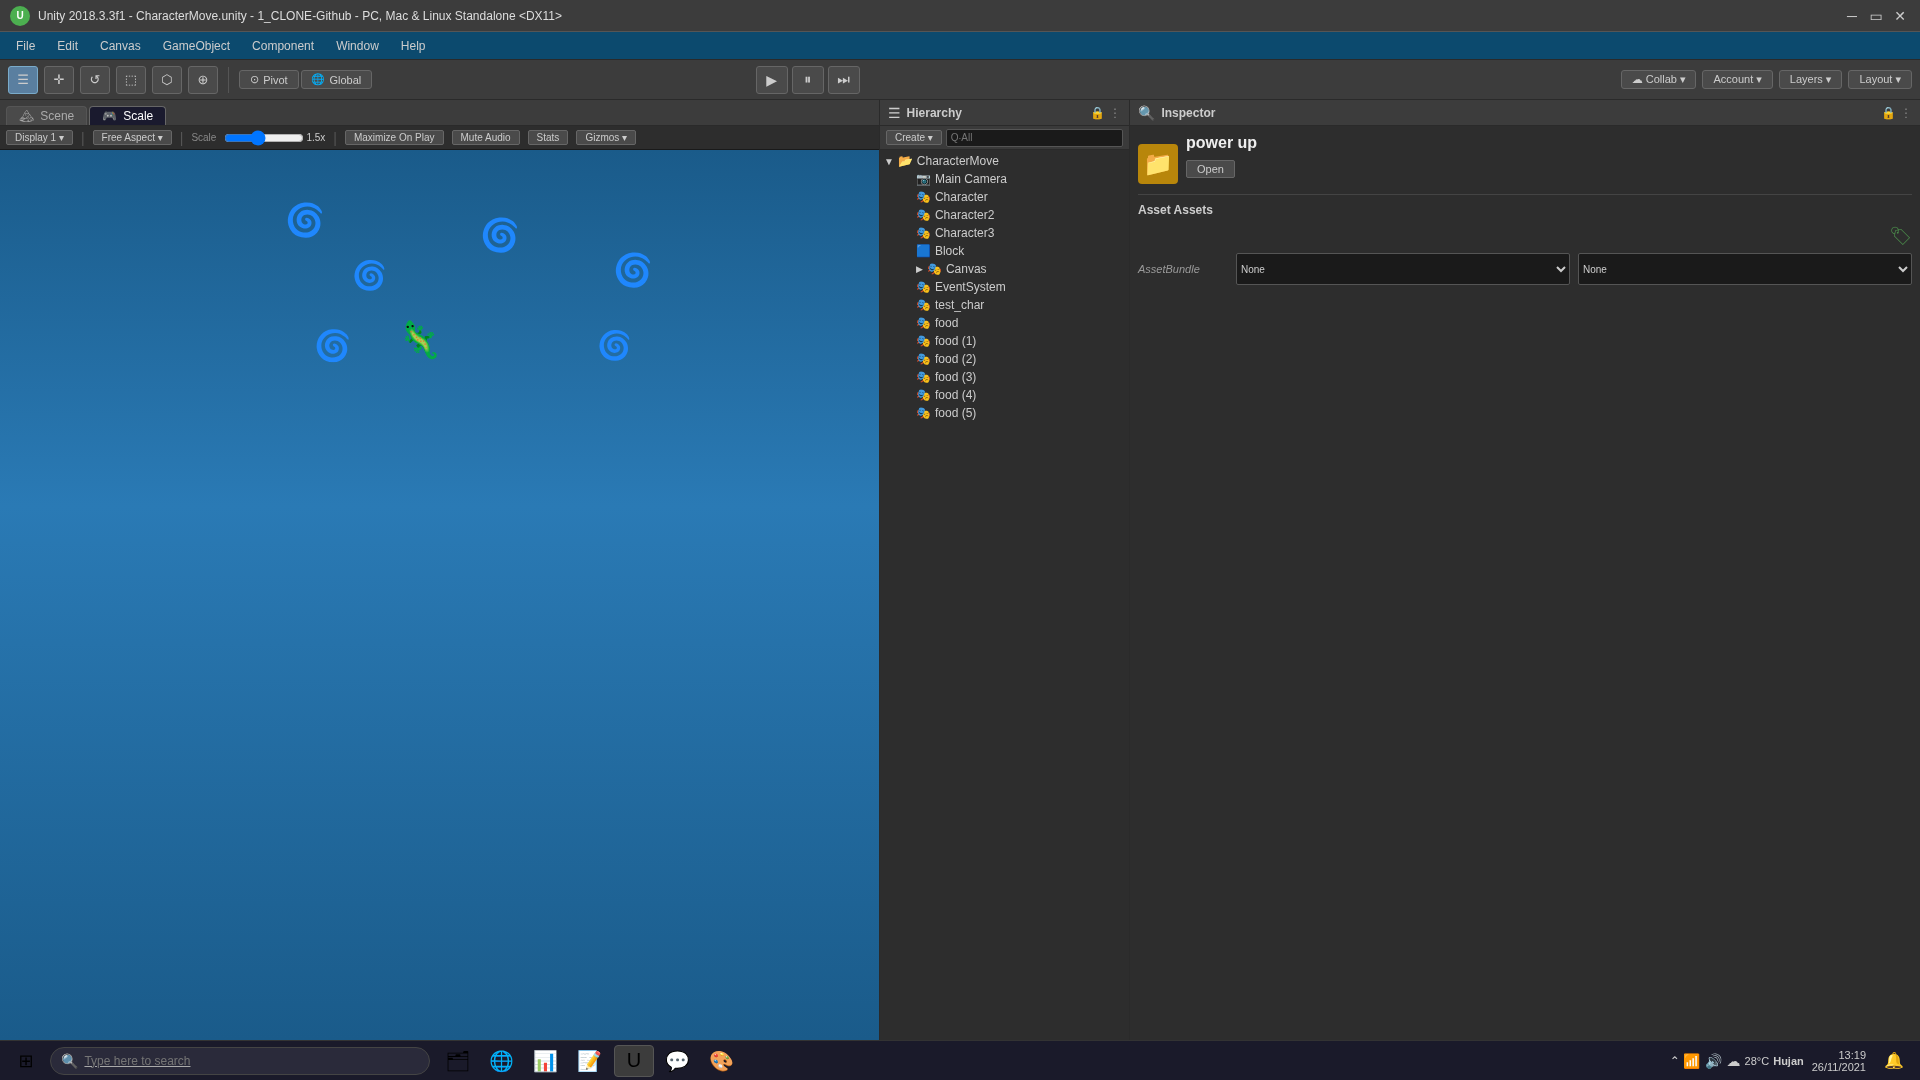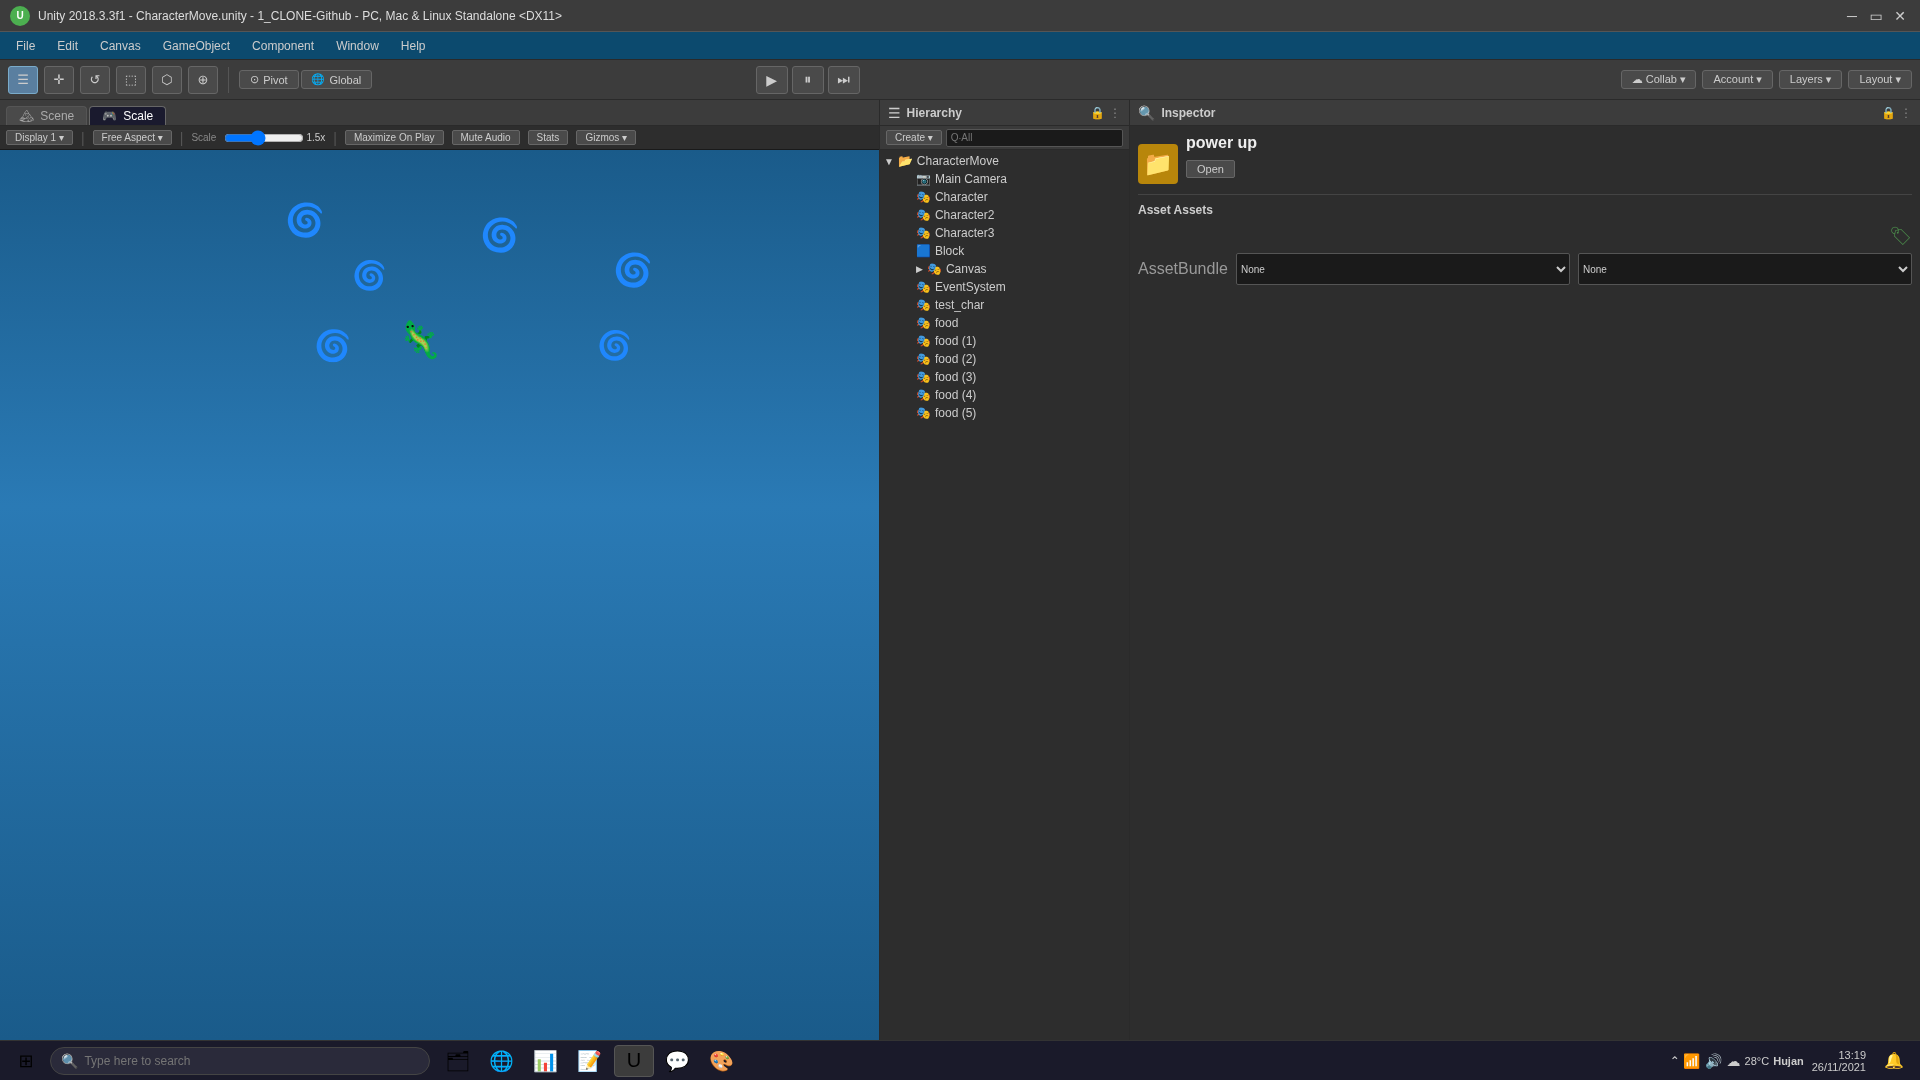--- a/index.html
+++ b/index.html
@@ -281,21 +281,21 @@
       padding-top: 8px;
       border-top: 1px solid #444;
     }
     .asset-labels-title { font-size: 12px; color: #ccc; font-weight: bold; margin-bottom: 8px; }
     .asset-bundle-row {
       display: flex;
       align-items: center;
       gap: 8px;
       margin-top: 4px;
     }
-    .asset-bundle-label { font-size: 16px; color: #999; flex: 0 0 90px; }
+    .asset-bundle-label { font-size: 11px; color: #999; flex: 0 0 90px; font-style: italic; }
     .asset-bundle-select {
       flex: 1;
       height: 32px;
       background: #1a1a1a;
       border: 1px solid #555;
       color: #ccc;
       font-size: 10px;
       border-radius: 2px;
     }
     .inspector-folder-icon {
@@ -713,21 +713,21 @@
 
     </div>
   </div>
 </div>
 
 <div id="taskbar">
   <button class="taskbar-start">⊞</button>
 
   <div class="taskbar-search">
     <span style="color:#888;font-size:14px;">🔍</span>
-    <input type="text" placeholder="Type here to search" style="background: transparent; border: none; color: rgb(170, 170, 170); font-size: 12px; outline: none; flex: 1 1 0%;">
+    <input type="text" placeholder="Type here to search" style="background: transparent; border: none; color: rgb(170, 170, 170); font-size: 12px; outline: none; flex: 1 1 0%; text-decoration: underline;">
   </div>
 
   <div class="taskbar-icons">
     <button class="taskbar-icon">🗂</button>
     <button class="taskbar-icon">🌐</button>
     <button class="taskbar-icon" style="color:#d04a02;">📊</button>
     <button class="taskbar-icon" style="color:#2b5eb8;">📝</button>
     <button class="taskbar-icon" style="background:#3c3c3c;border:1px solid #555;">U</button>
     <button class="taskbar-icon">💬</button>
     <button class="taskbar-icon">🎨</button>

